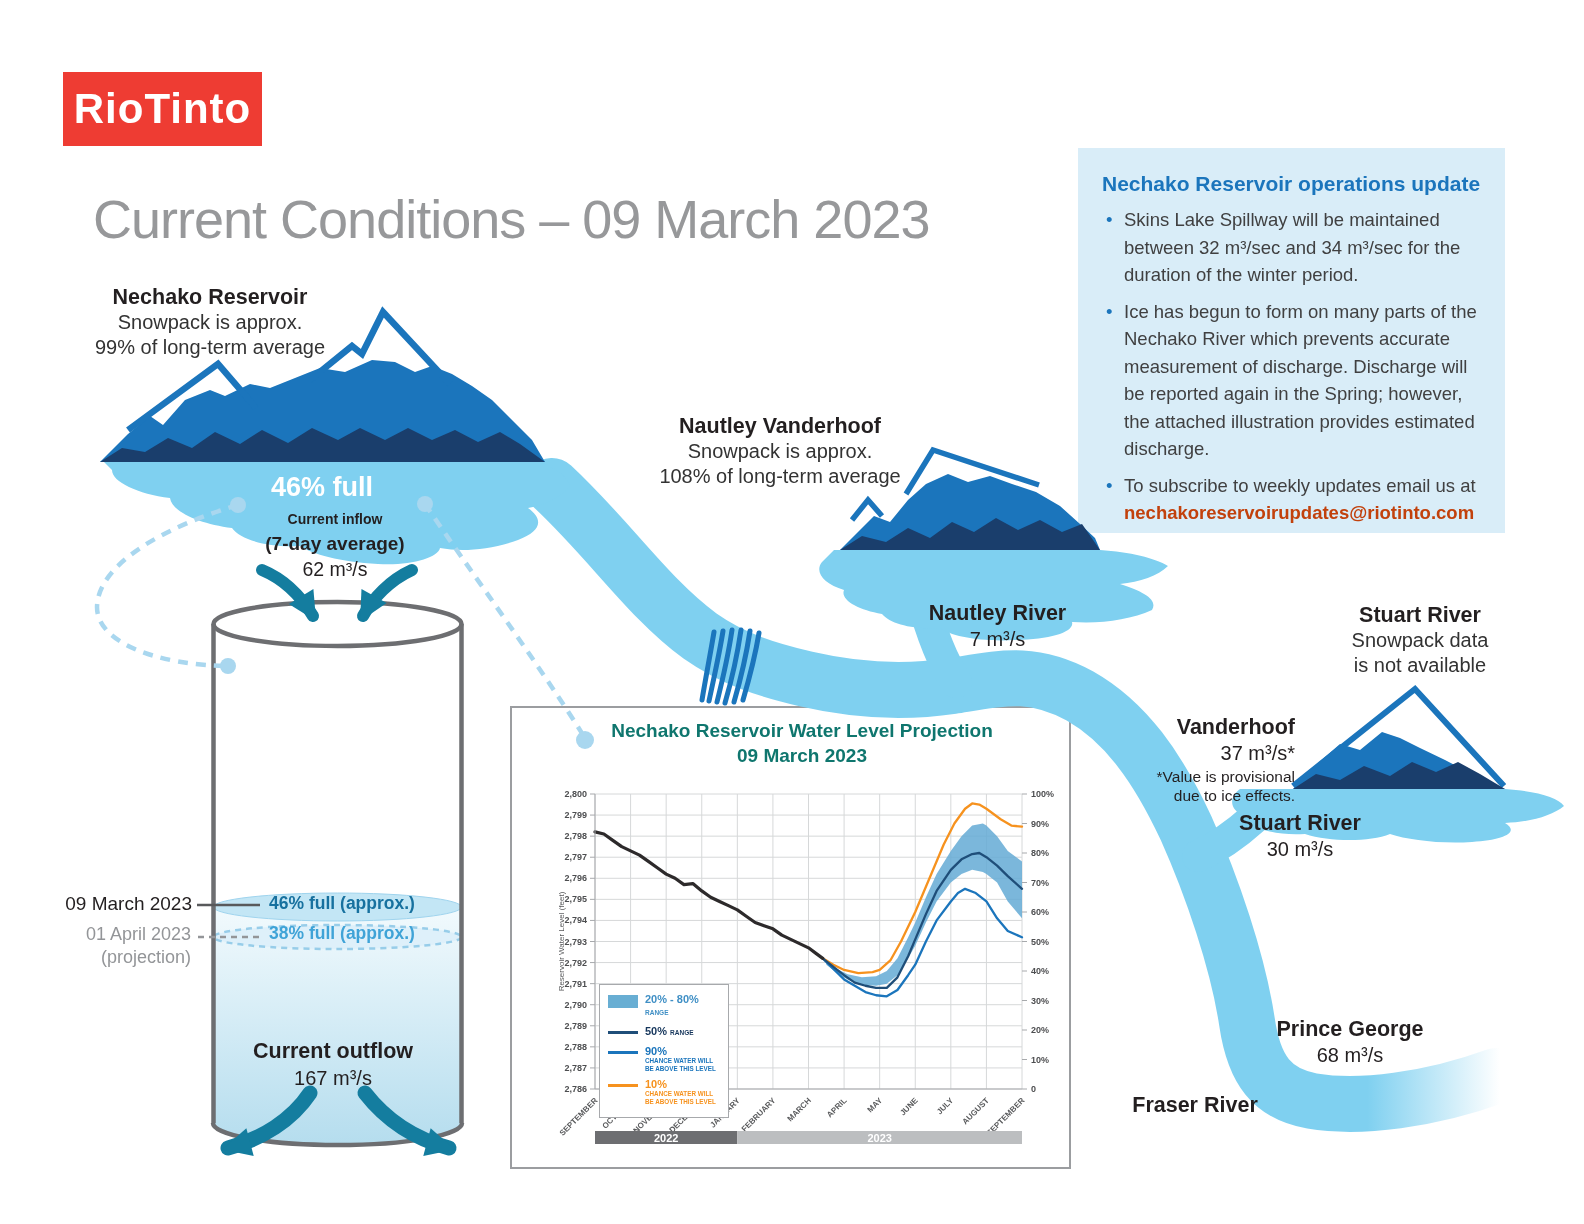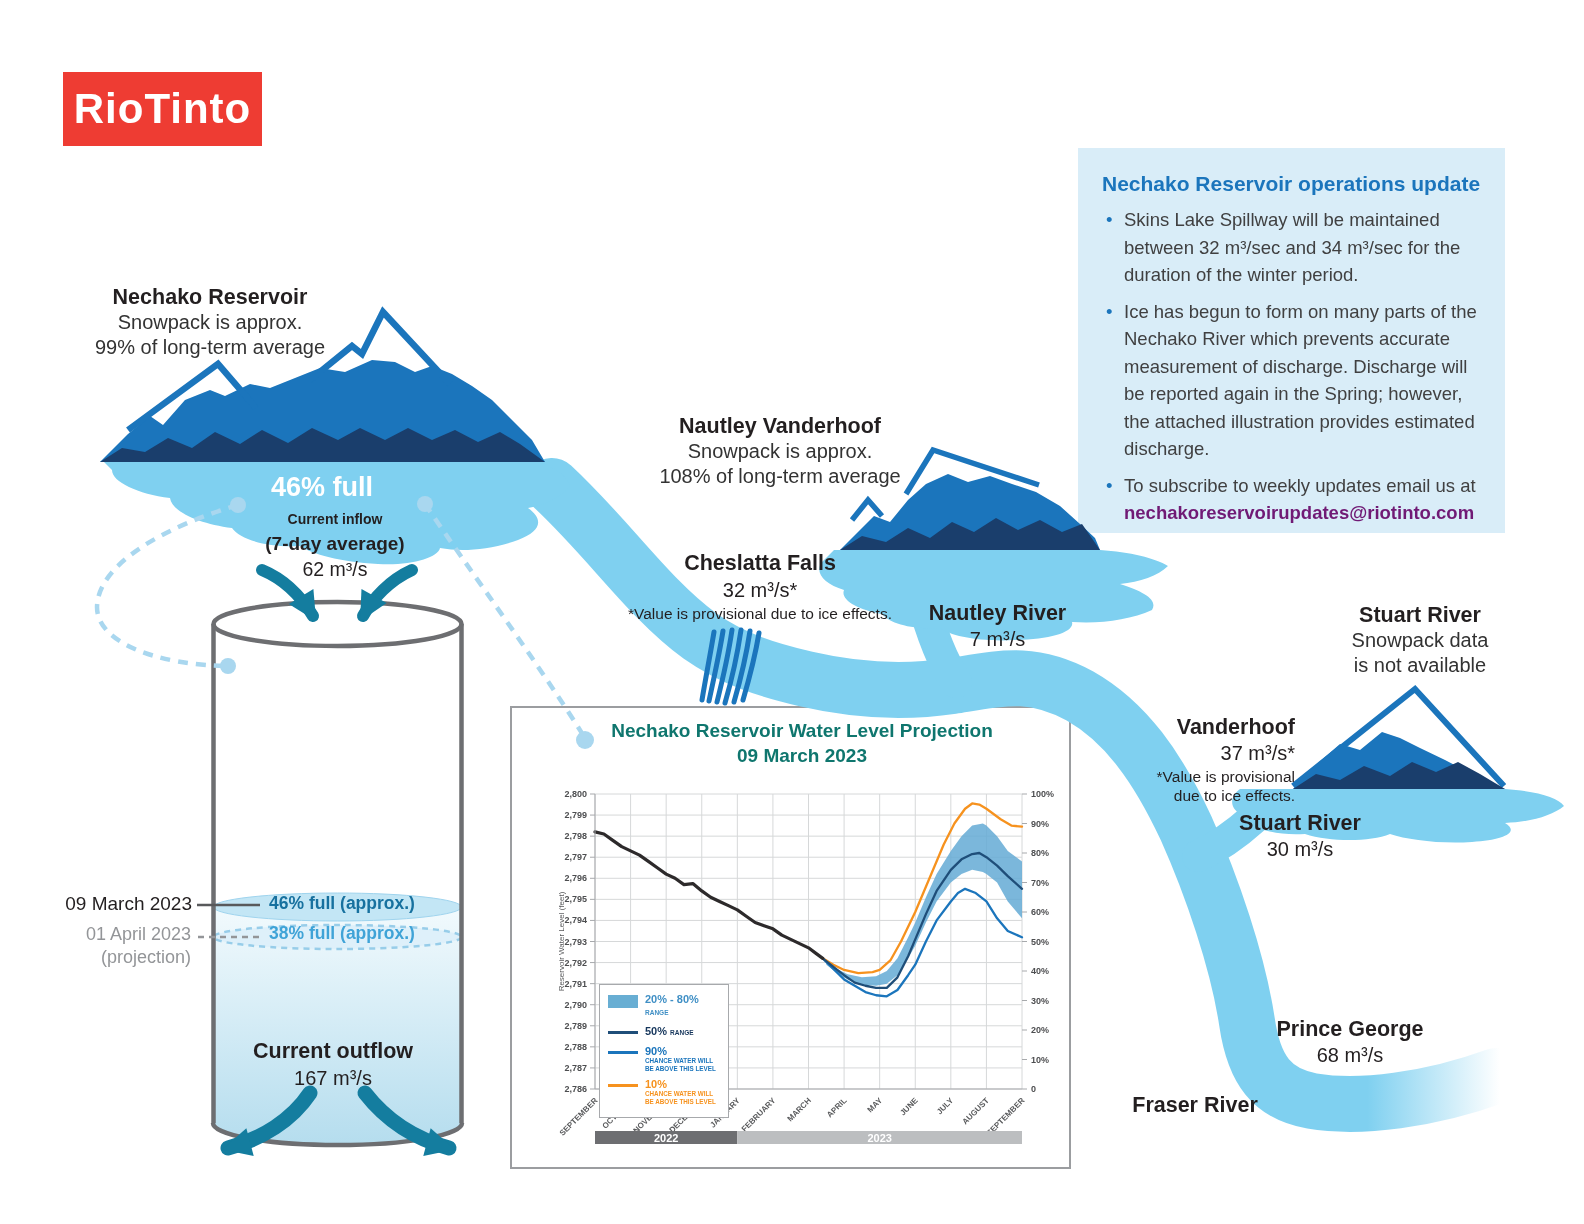--- a/index.html
+++ b/index.html
@@ -47,21 +47,21 @@
   .fraser{left:1105px;top:1092px;width:180px;}
   .river-val{font-size:20px;line-height:27px;}
 
   
   .ops-box{left:1078px;top:148px;width:427px;height:385px;background:#d9edf8;box-sizing:border-box;
            padding:24px 14px 20px 24px;}
   .ops-box h2{margin:0 0 10px 0;font-size:21px;color:#1b75bc;font-weight:700;}
   .ops-box ul{margin:0;padding:0;list-style:none;}
   .ops-box li{position:relative;padding-left:22px;font-size:18.5px;line-height:27.5px;color:#404041;margin-bottom:9px;}
   .ops-box li::before{content:"\2022";position:absolute;left:4px;color:#1b75bc;}
-  .ops-box .email{font-weight:700;color:#701a75;}
+  .ops-box .email{font-weight:700;color:#c2410c;}
 
   
   .chart-card{left:510px;top:706px;width:561px;height:463px;background:#fff;border:2px solid #9b9da0;box-sizing:border-box;}
   .chart-title{position:absolute;left:40px;top:10px;width:500px;text-align:center;font-weight:700;
                font-size:19px;line-height:25px;color:#0f766e;}
   #chart-svg{position:absolute;left:0;top:0;}
   .legend{position:absolute;left:87px;top:276px;width:130px;background:#fff;border:1.5px solid #a7a9ac;
           box-sizing:border-box;padding:8px 6px 6px 8px;}
   .legend .row{display:flex;align-items:flex-start;margin-bottom:6px;}
   .legend .sw{width:30px;flex:0 0 30px;margin-right:7px;margin-top:2px;}
@@ -77,20 +77,21 @@
   svg text{font-family:"Liberation Sans",sans-serif;}
 </style>
 </head>
 <body>
 
 <div class="canvas">
 
   <div class="abs logo z1">
     <span>RioTinto</span>
   </div>
+  <div class="abs page-title z1">Current Conditions – 09 March 2023</div>
 
   <div class="abs ops-box z1">
     <h2>Nechako Reservoir operations update</h2>
     <ul>
       <li>Skins Lake Spillway will be maintained between 32 m³/sec and 34 m³/sec for the duration of the winter period.</li>
       <li>Ice has begun to form on many parts of the Nechako River which prevents accurate measurement of discharge. Discharge will be reported again in the Spring; however, the attached illustration provides estimated discharge.</li>
       <li>
         <span>To subscribe to weekly updates email us at</span><br>
         <span class="email">nechakoreservoirupdates@riotinto.com</span>
       </li>
@@ -350,25 +351,20 @@
     <div class="b1">Current outflow</div>
     <div class="b2">167 m³/s</div>
   </div>
 
   <div class="abs nautley-block ctr z4">
     <div class="name">Nautley Vanderhoof</div>
     <div class="sub">Snowpack is approx.</div>
     <div class="sub">108% of long-term average</div>
   </div>
 
-  <div class="abs cheslatta-block ctr z4">
-    <div class="name">Cheslatta Falls</div>
-    <div class="val">32 m³/s*</div>
-    <div class="small-note">*Value is provisional due to ice effects.</div>
-  </div>
 
   <div class="abs nautley-river ctr z4">
     <div class="name">Nautley River</div>
     <div class="river-val">7 m³/s</div>
   </div>
 
   <div class="abs stuart-block ctr z4">
     <div class="name">Stuart River</div>
     <div class="sub">Snowpack data</div>
     <div class="sub">is not available</div>

